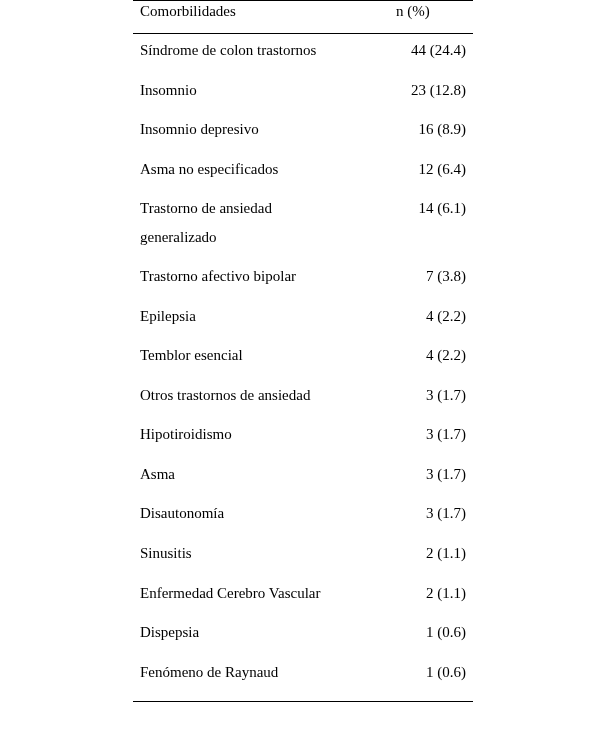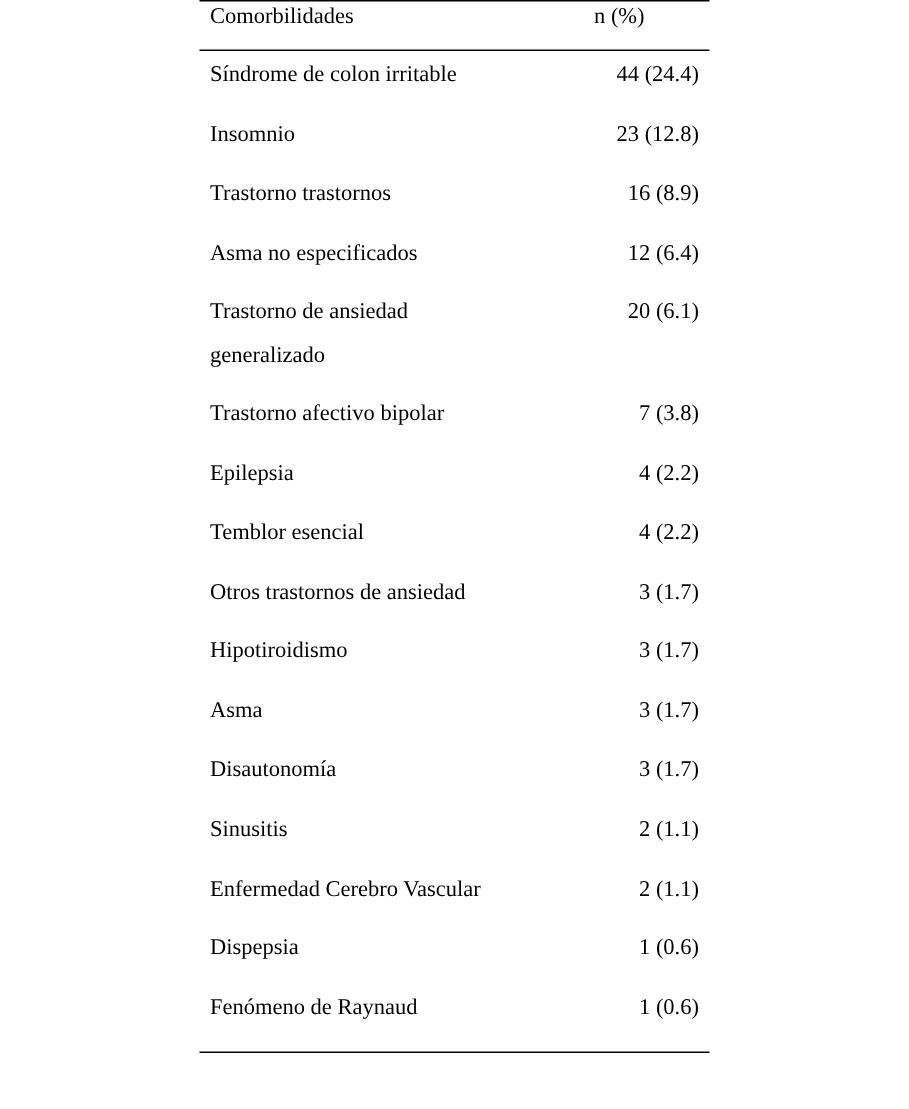--- a/index.html
+++ b/index.html
@@ -19,38 +19,38 @@
 </head>
 <body>
 
 <div class="table">
   <div class="rule-top"></div>
   <div class="hdr hdr-c1">Comorbilidades</div>
   <div class="hdr hdr-c2">n (%)</div>
   <div class="rule-mid"></div>
 
   <div class="row" style="top:36px">
-      <span class="c1">Síndrome de colon irritable</span>
+      <span class="c1">Síndrome de colon trastornos</span>
       <span class="c2">44 (24.4)</span>
     </div>
   <div class="row" style="top:76px">
       <span class="c1">Insomnio</span>
       <span class="c2">23 (12.8)</span>
     </div>
   <div class="row" style="top:115px">
-      <span class="c1">Trastorno trastornos</span>
+      <span class="c1">Insomnio depresivo</span>
       <span class="c2">16 (8.9)</span>
     </div>
   <div class="row" style="top:155px">
       <span class="c1">Asma no especificados</span>
       <span class="c2">12 (6.4)</span>
     </div>
   <div class="row" style="top:194px">
       <span class="c1" style="width:180px">Trastorno de ansiedad generalizado</span>
-      <span class="c2">20 (6.1)</span>
+      <span class="c2">14 (6.1)</span>
     </div>
   <div class="row" style="top:262px">
       <span class="c1">Trastorno afectivo bipolar</span>
       <span class="c2">7 (3.8)</span>
     </div>
   <div class="row" style="top:302px">
       <span class="c1">Epilepsia</span>
       <span class="c2">4 (2.2)</span>
     </div>
   <div class="row" style="top:341px">

